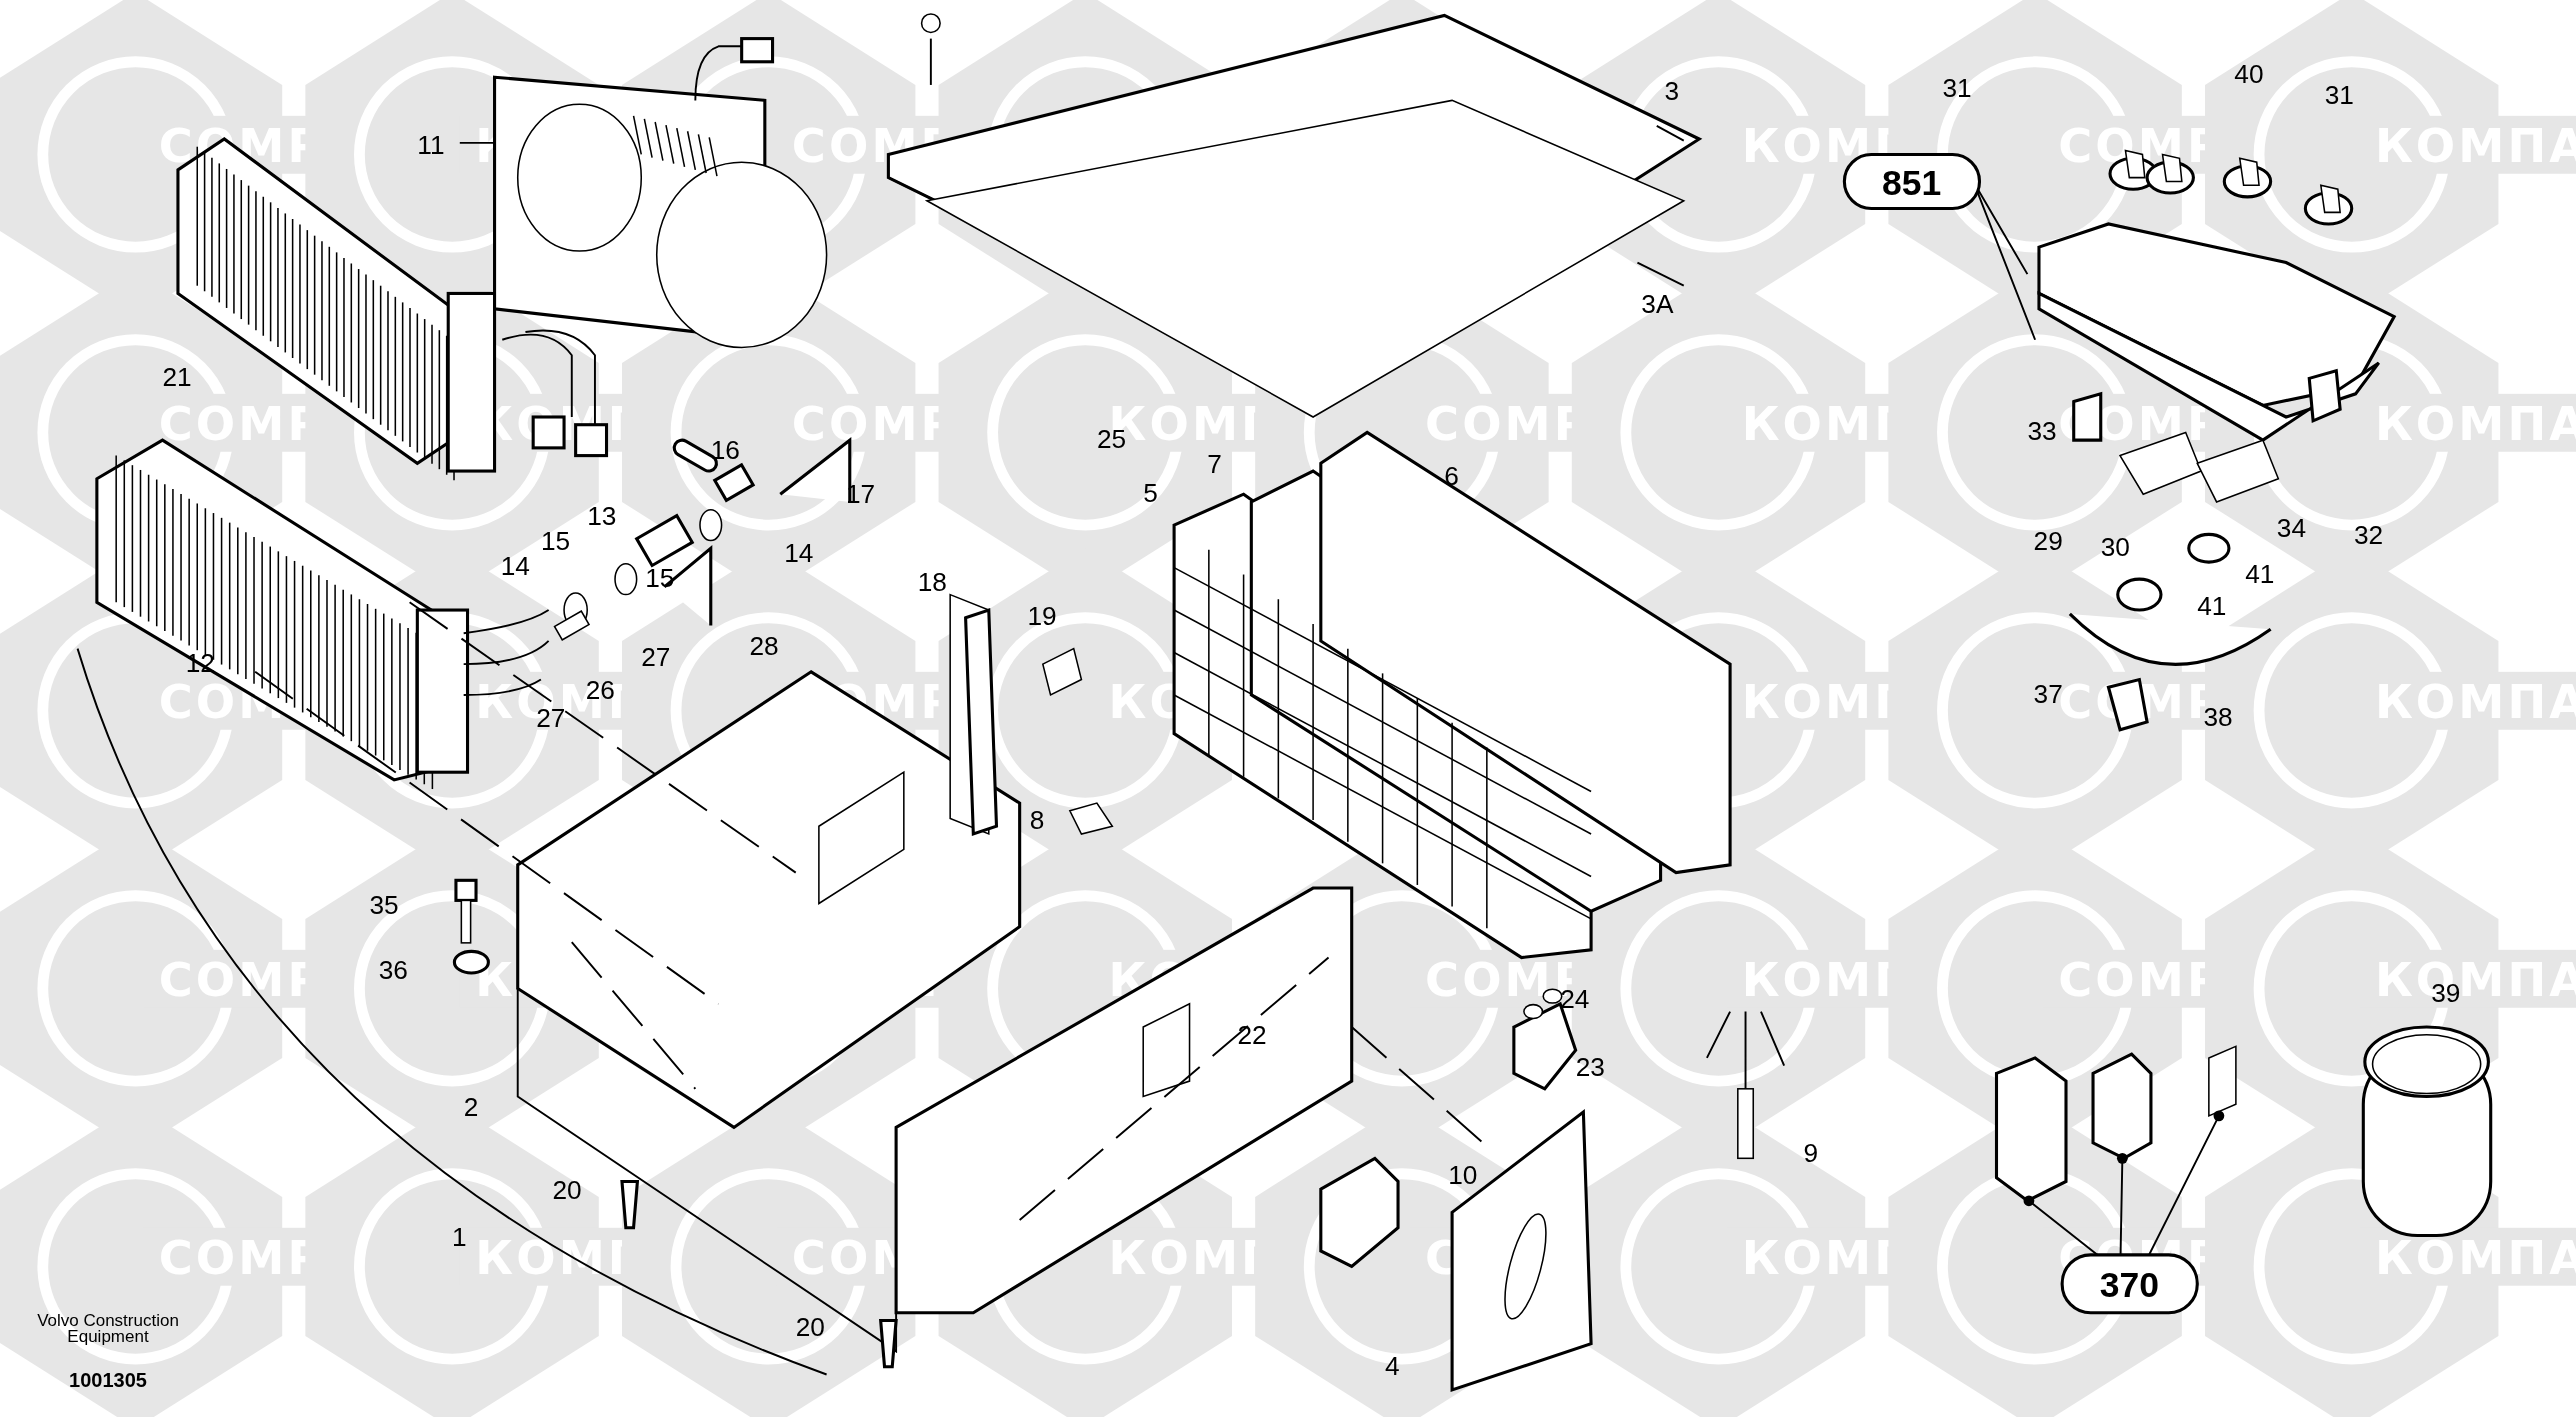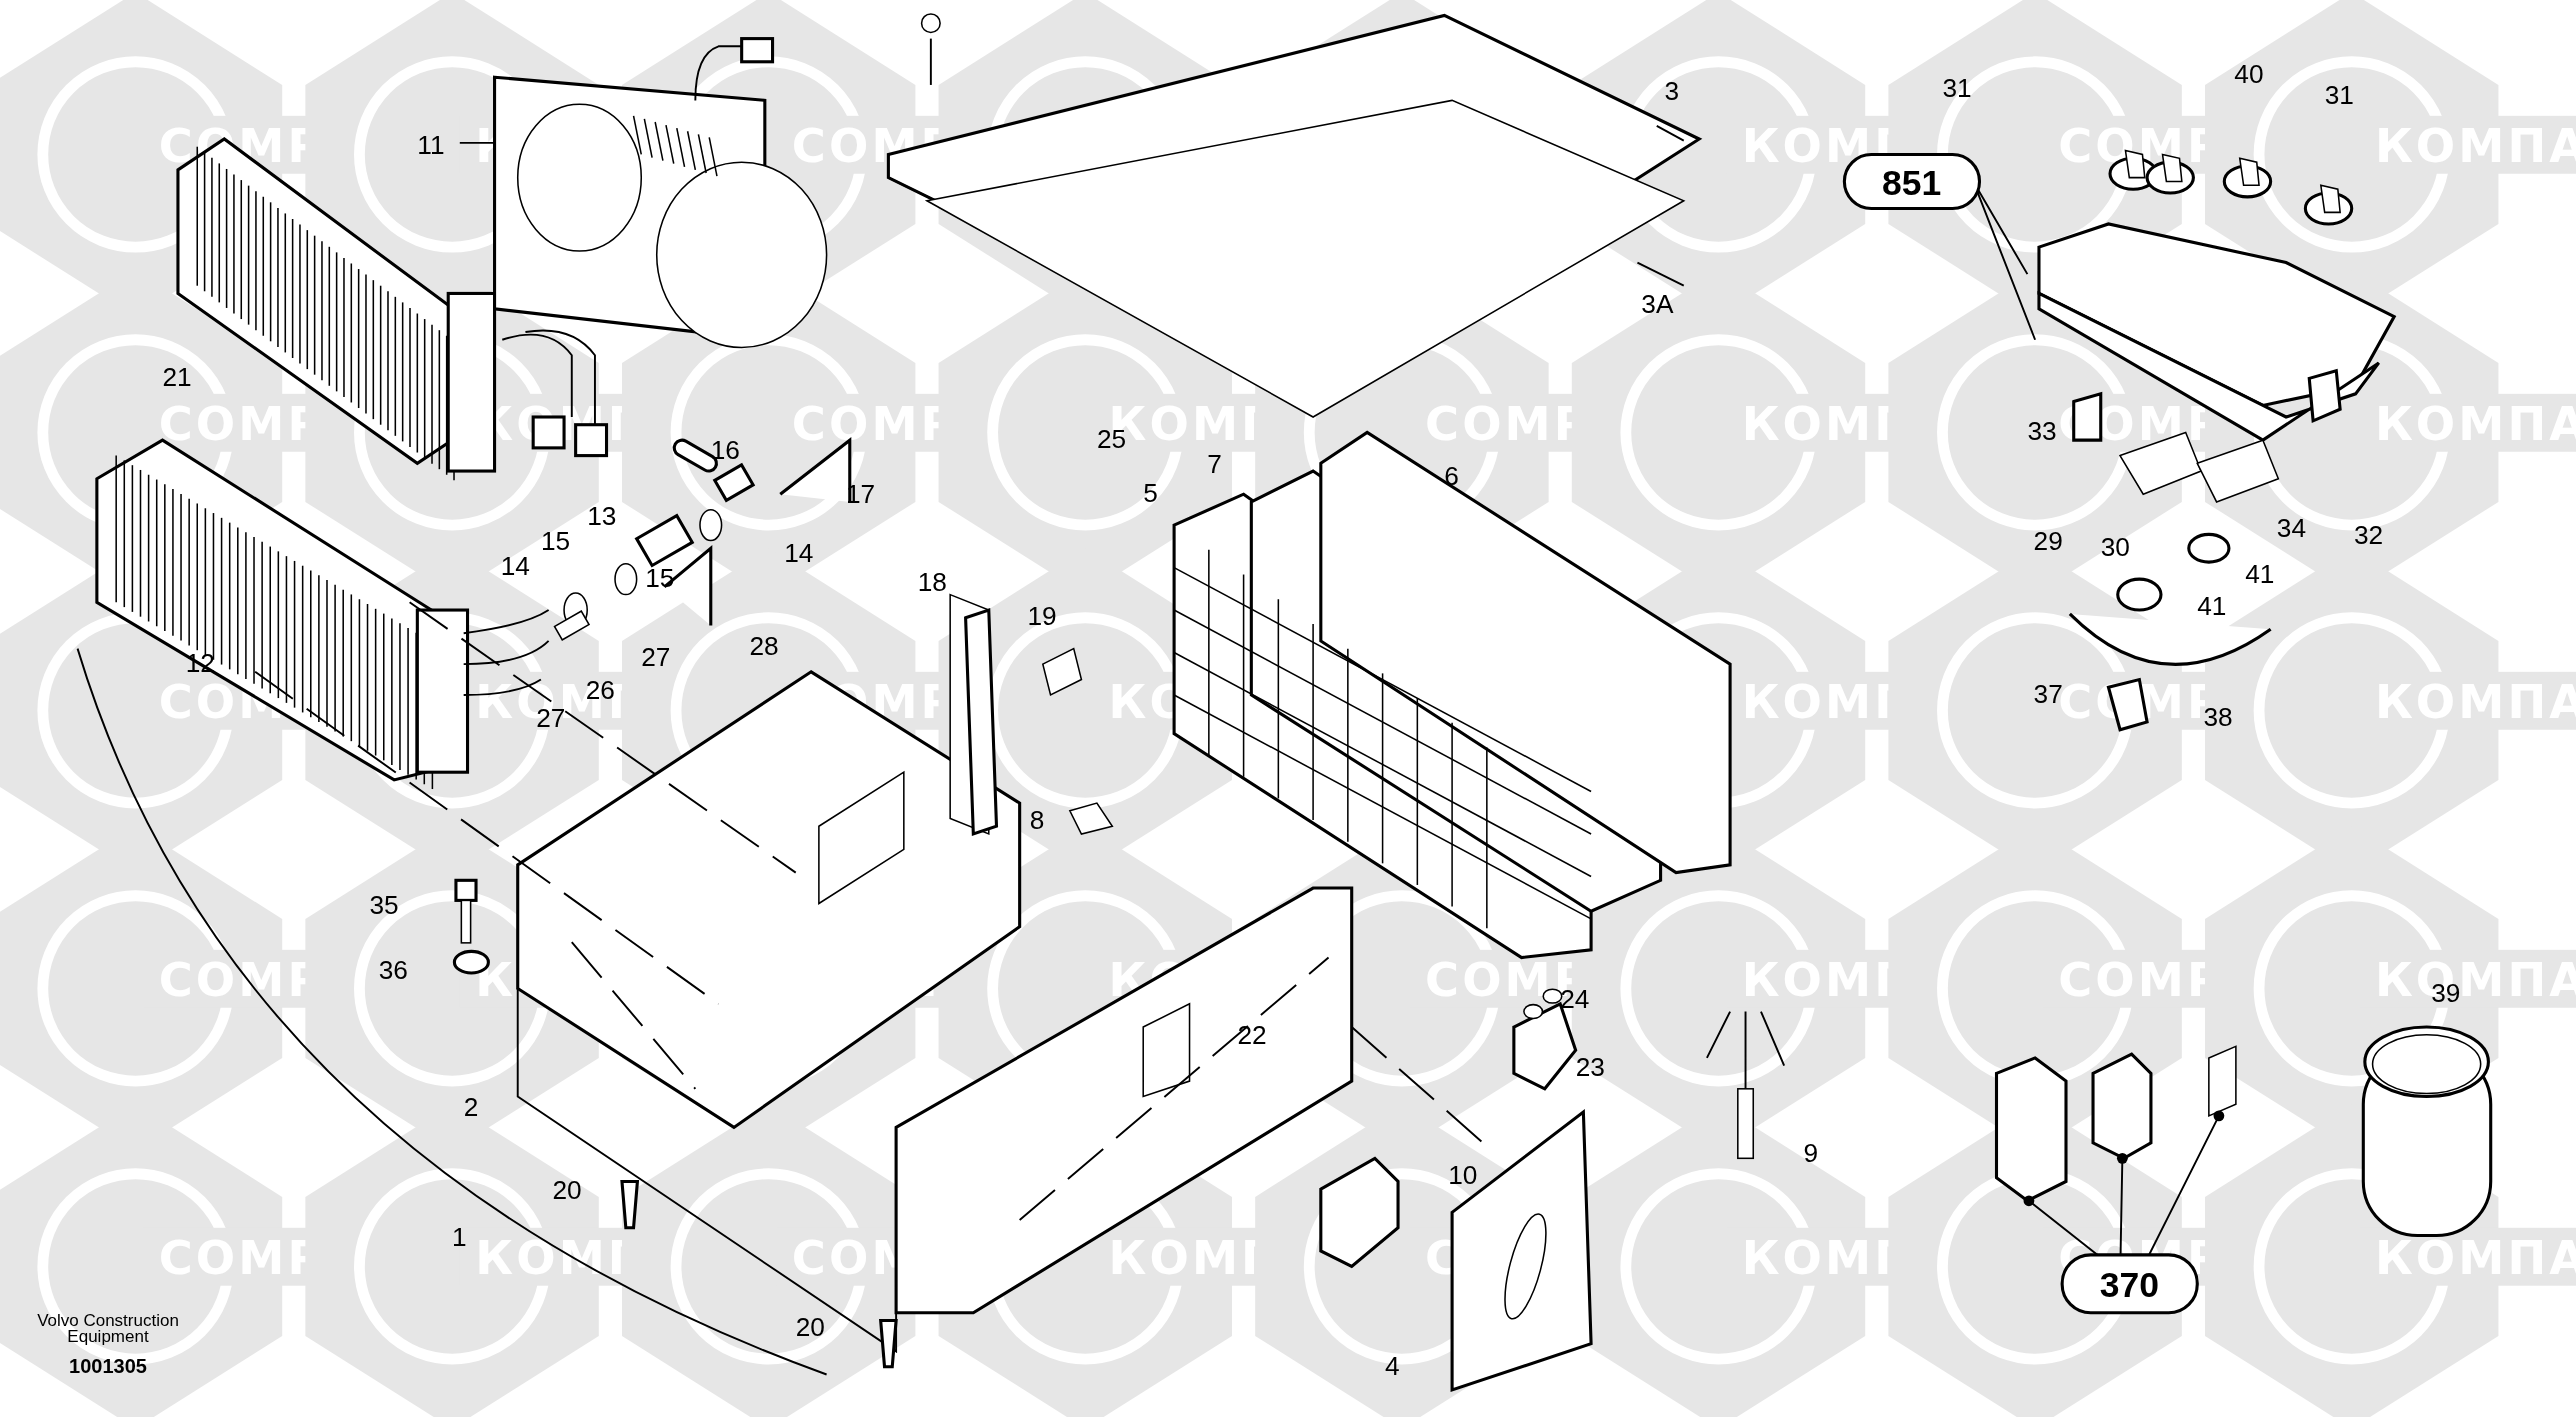--- a/index.html
+++ b/index.html
@@ -8,21 +8,21 @@
   #stage { position: absolute; left: 0; top: 0; width: 2576px; height: 1417px; }
   .wm-text { font-family: "DejaVu Sans", sans-serif; font-weight: bold; fill: #ffffff; font-size: 60px; letter-spacing: 4px; }
   .part-label { font-family: "Liberation Sans", sans-serif; font-size: 34px; fill: #000; }
   .group-label { font-family: "Liberation Sans", sans-serif; font-size: 46px; font-weight: bold; fill: #000; }
   .line { stroke: #000; stroke-width: 2.5; fill: none; }
   .thick { stroke: #000; stroke-width: 4; fill: #fff; }
   .thin { stroke: #000; stroke-width: 2; fill: #fff; }
   .dash { stroke: #000; stroke-width: 2.5; fill: none; stroke-dasharray: 60 22; }
   #footer { position: absolute; left: 31px; top: 1313px; width: 154px; text-align: center; }
   #footer .brand { font-size: 17px; font-weight: normal; line-height: 16px; }
-  #footer .code { font-size: 20px; font-weight: bold; margin-top: 10px; }
+  #footer .code { font-size: 20px; font-weight: bold; margin-top: 24px; }
 </style>
 </head>
 <body>
 
 <div id="stage">
 <svg width="2576" height="1417" viewBox="0 0 3335 1835" xmlns="http://www.w3.org/2000/svg">
 
   <g id="watermarks">
         <g>
           <polygon points="175,-10 365,110 365,290 175,410 -15,290 -15,110" fill="#e6e6e6"></polygon>

